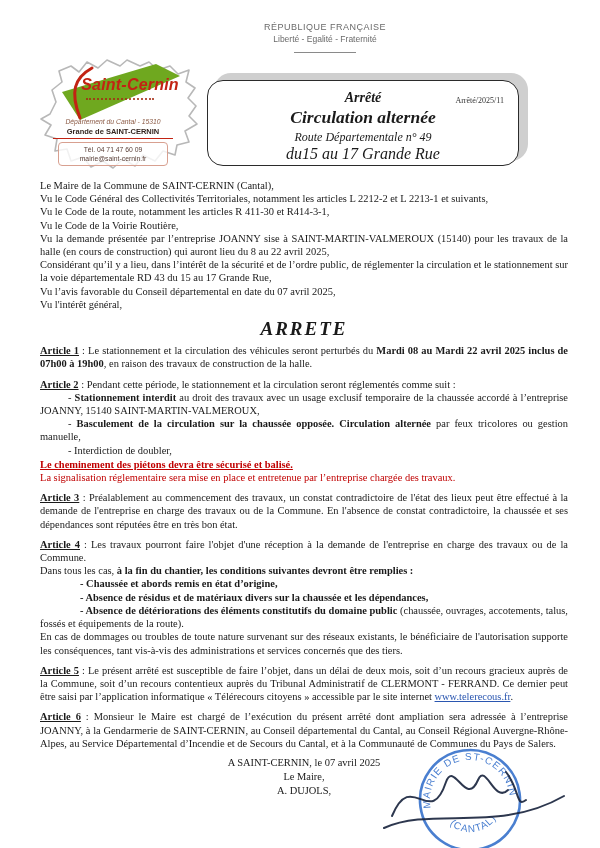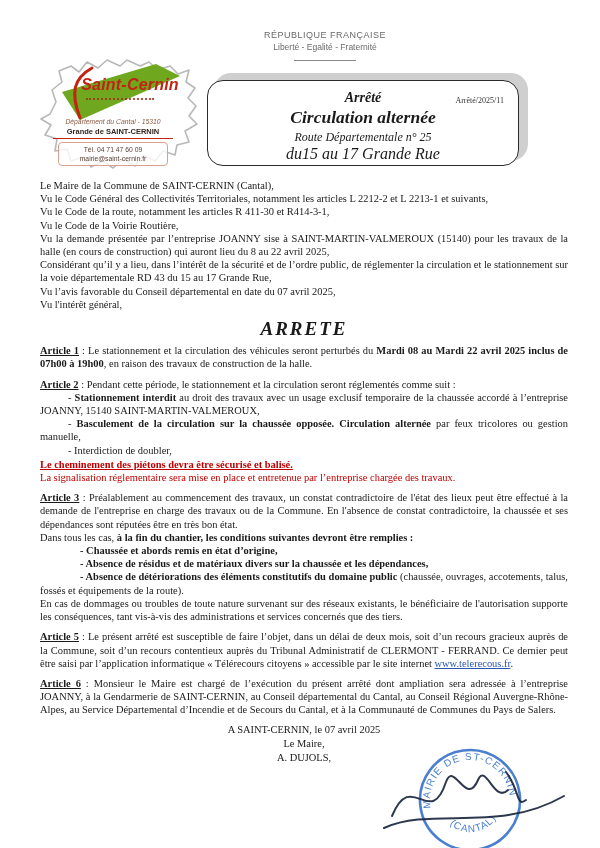--- a/index.html
+++ b/index.html
@@ -5,21 +5,21 @@
   * { margin:0; padding:0; box-sizing:border-box; }
   html,body { background:#e9e9e9; }
   .page {
     position:relative; width:600px; height:848px; margin:0 auto;
     background:#ffffff; overflow:hidden;
     font-family:"Liberation Serif", serif; color:#1a1a1a;
   }
 
   
   .rf-header {
-    position:absolute; left:235px; top:30px; width:180px;
+    position:absolute; left:235px; top:22px; width:180px;
     text-align:center; font-family:"Liberation Sans", sans-serif;
     color:#6a6a6a;
   }
   .rf-header .republic { font-size:9px; letter-spacing:.5px; }
   .rf-header .motto    { font-size:8.5px; margin-top:2px; }
   .rf-header .rule     { width:62px; border-top:1px solid #8a8a8a; margin:8px auto 0; }
 
   
   .logo { position:absolute; left:28px; top:56px; width:170px; height:118px;
           font-family:"Liberation Sans", sans-serif; }
@@ -105,21 +105,21 @@
     <div class="logo-contact">
       <div class="logo-tel">Tél. 04 71 47 60 09</div>
       <div class="logo-mail">mairie@saint-cernin.fr</div>
     </div>
   </div>
 
   <div class="title-box">
     <div class="ref">Arrêté/2025/11</div>
     <div class="tb1">Arrêté</div>
     <div class="tb2">Circulation alternée</div>
-    <div class="tb3">Route Départementale n° 25</div>
+    <div class="tb3">Route Départementale n° 49</div>
     <div class="tb4">du15 au 17 Grande Rue</div>
   </div>
 
   <div class="doc-body">
 
     <p class="pre-line">Le Maire de la Commune de SAINT-CERNIN (Cantal),</p>
     <p class="pre-line">Vu le Code Général des Collectivités Territoriales, notamment les articles L 2212-2 et L 2213-1 et suivants,</p>
     <p class="pre-line">Vu le Code de la route, notamment les articles R 411-30 et R414-3-1,</p>
     <p class="pre-line">Vu le Code de la Voirie Routière,</p>
     <p>Vu la demande présentée par l’entreprise JOANNY sise à SAINT-MARTIN-VALMEROUX (15140) pour les travaux de la halle (en cours de construction) qui auront lieu du 8 au 22 avril 2025,</p>
@@ -134,20 +134,21 @@
     <p class="art"><span class="lbl">Article 2</span><span> : Pendant cette période, le stationnement et la circulation seront réglementés comme suit :</span></p>
     <p class="bullet"><span>- </span><span class="b">Stationnement interdit</span><span> au droit des travaux avec un usage exclusif temporaire de la chaussée accordé à l’entreprise JOANNY, 15140 SAINT-MARTIN-VALMEROUX,</span></p>
     <p class="bullet"><span>- </span><span class="b">Basculement de la circulation sur la chaussée opposée. Circulation alternée</span><span> par feux tricolores ou gestion manuelle,</span></p>
     <p class="bullet"><span>- </span><span>Interdiction de doubler,</span></p>
 
     <p class="red red-center">Le cheminement des piétons devra être sécurisé et balisé.</p>
     <p class="red pre-line">La signalisation réglementaire sera mise en place et entretenue par l’entreprise chargée des travaux.</p>
 
     <p class="art"><span class="lbl">Article 3</span><span> : Préalablement au commencement des travaux, un constat contradictoire de l'état des lieux peut être effectué à la demande de l'entreprise en charge des travaux ou de la Commune. En l'absence de constat contradictoire, la chaussée et ses dépendances sont réputées être en très bon état.</span></p>
 
+    <p class="art"><span class="lbl">Article 4</span><span> : Les travaux pourront faire l'objet d'une réception à la demande de l'entreprise en charge des travaux ou de la Commune.</span></p>
     <p><span>Dans tous les cas, </span><span class="b">à la fin du chantier, les conditions suivantes devront être remplies :</span></p>
     <p class="bullet4 b"><span>- </span><span>Chaussée et abords remis en état d’origine,</span></p>
     <p class="bullet4 b"><span>- </span><span>Absence de résidus et de matériaux divers sur la chaussée et les dépendances,</span></p>
     <p class="bullet4"><span class="b">- </span><span class="b">Absence de détériorations des éléments constitutifs du domaine public</span><span> (chaussée, ouvrages, accotements, talus, fossés et équipements de la route).</span></p>
     <p>En cas de dommages ou troubles de toute nature survenant sur des réseaux existants, le bénéficiaire de l'autorisation supporte les conséquences, tant vis-à-vis des administrations et services concernés que des tiers.</p>
 
     <p class="art"><span class="lbl">Article 5</span><span> : Le présent arrêté est susceptible de faire l’objet, dans un délai de deux mois, soit d’un recours gracieux auprès de la Commune, soit d’un recours contentieux auprès du Tribunal Administratif de CLERMONT - FERRAND. Ce dernier peut être saisi par l’application informatique « Télérecours citoyens » accessible par le site internet </span><span class="link">www.telerecous.fr</span><span>.</span></p>
 
     <p class="art"><span class="lbl">Article 6</span><span> : Monsieur le Maire est chargé de l’exécution du présent arrêté dont ampliation sera adressée à l’entreprise JOANNY, à la Gendarmerie de SAINT-CERNIN, au Conseil départemental du Cantal, au Conseil Régional Auvergne-Rhône-Alpes, au Service Départemental d’Incendie et de Secours du Cantal, et à la Communauté de Communes du Pays de Salers.</span></p>
 

